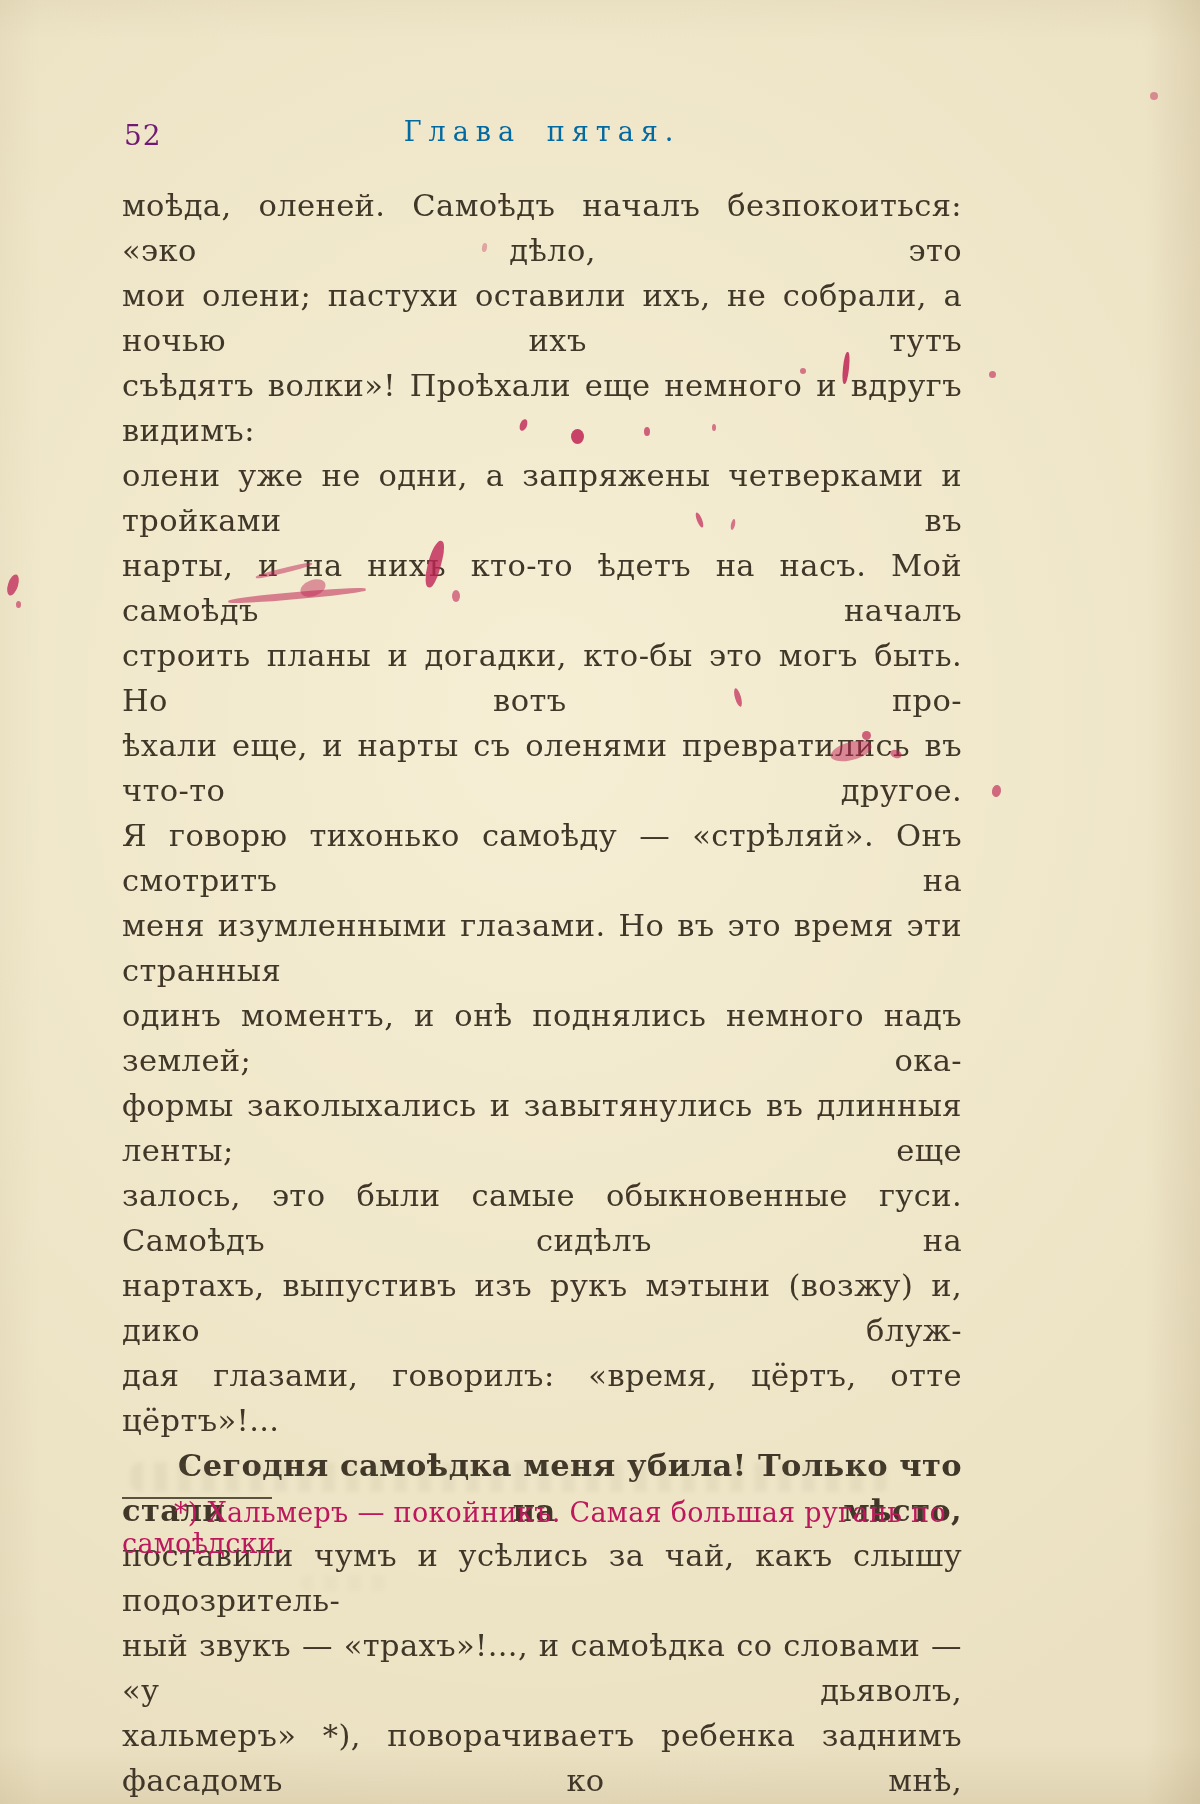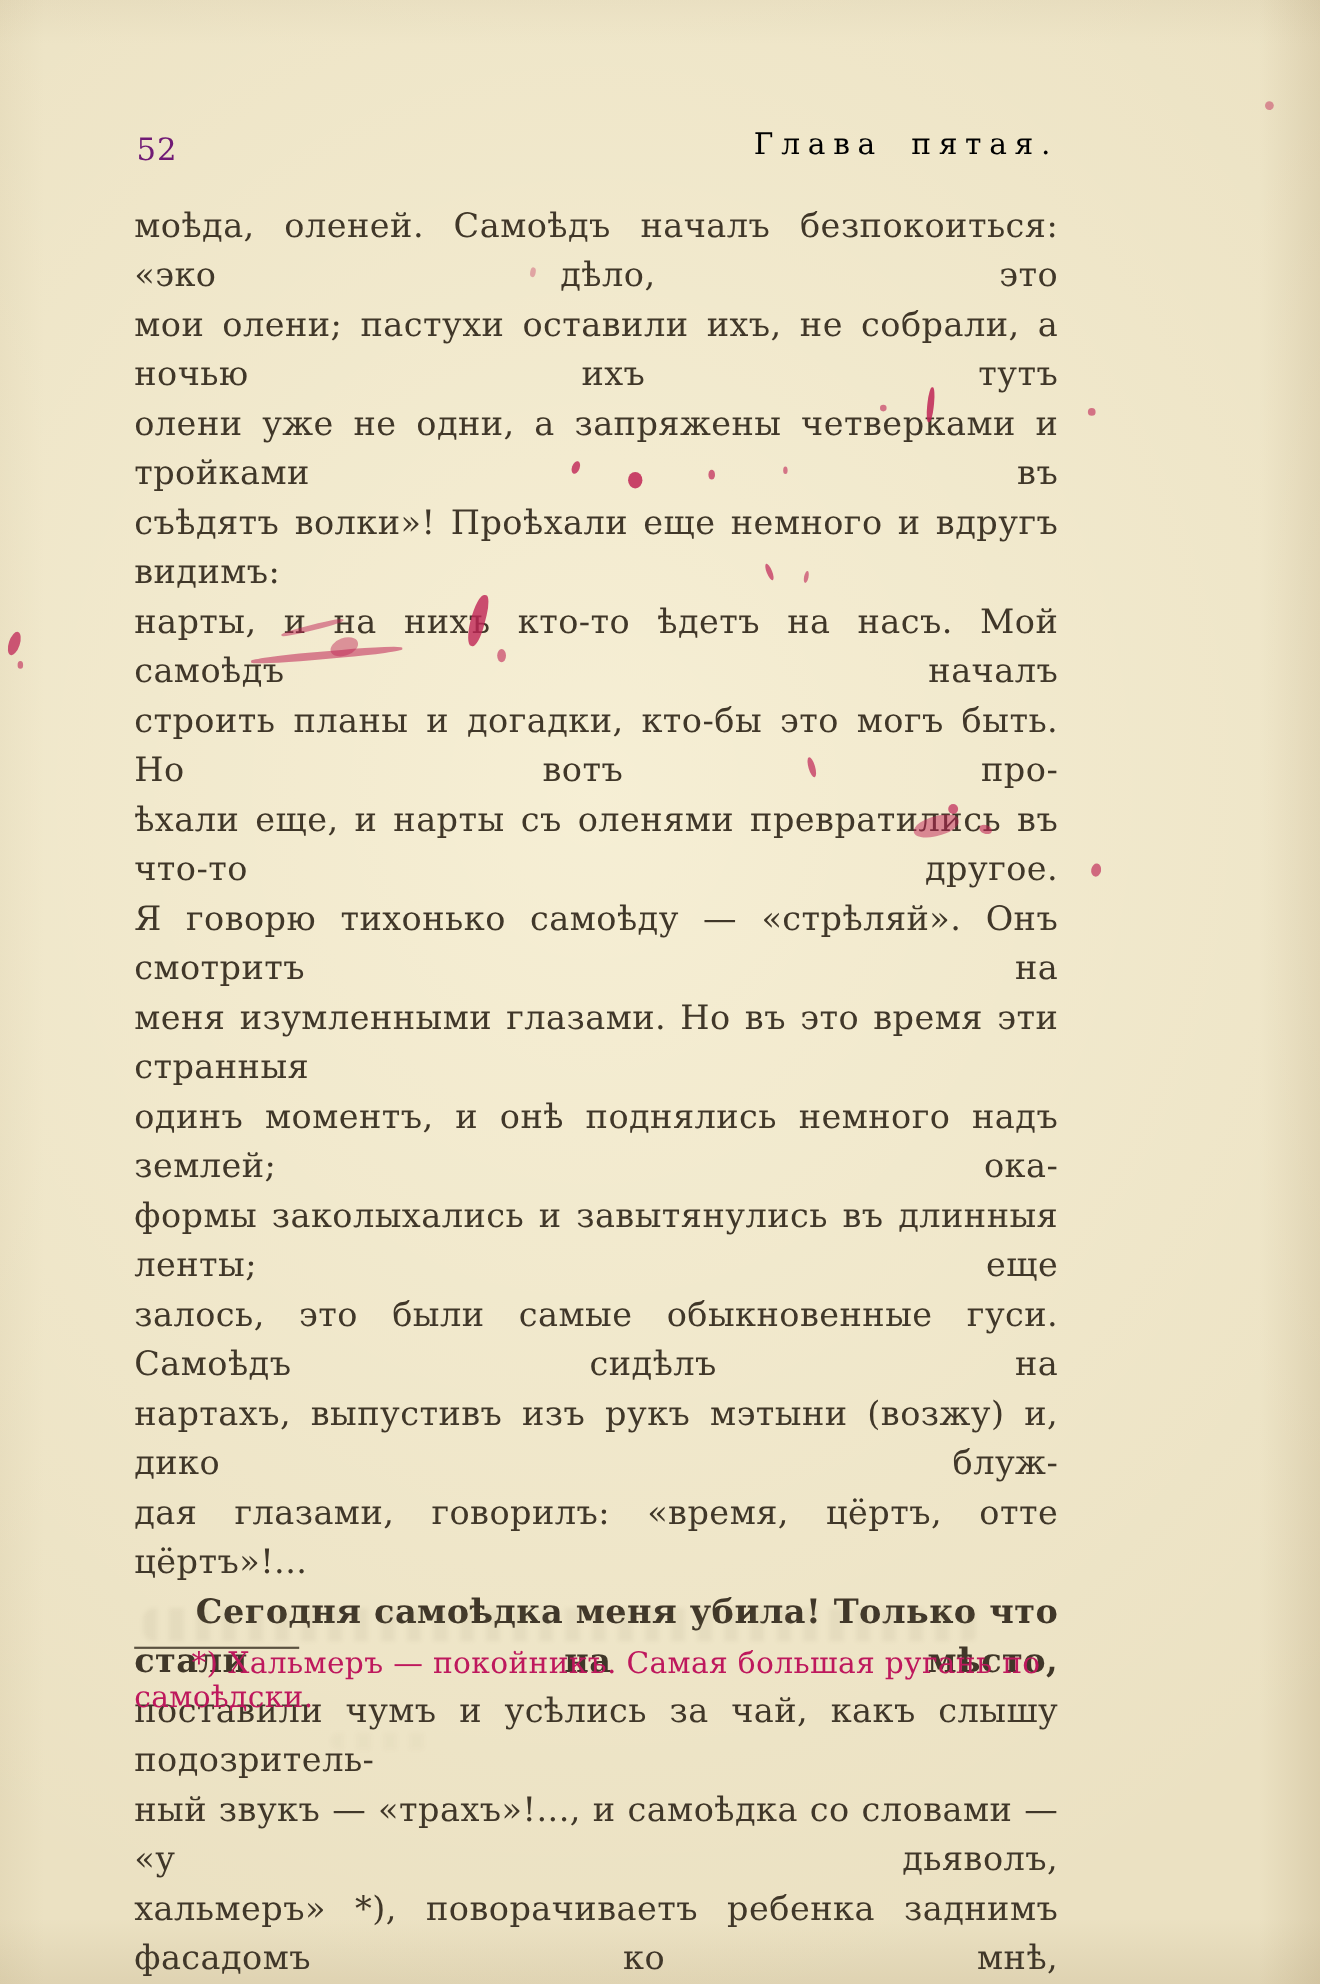--- a/index.html
+++ b/index.html
@@ -41,25 +41,25 @@
     top: 3px;
     font-size: 28px;
     letter-spacing: 1px;
     color: #701a75;
   }
   .chapter-title {
     position: absolute;
     left: 0;
     right: 0;
     top: 0;
-    text-align: right;
+    text-align: center;
     font-size: 27px;
     letter-spacing: 7px;
     word-spacing: 10px;
-    color: #000000;
+    color: #0369a1;
   }
 
   
   .body-text {
     position: absolute;
     top: 183px;
     left: 122px;
     width: 840px;
     font-size: 30.5px;
     line-height: 45px;
@@ -157,22 +157,22 @@
 
   <div class="header">
     <span class="page-number">52</span>
     <span class="chapter-title">Глава пятая.</span>
   </div>
 
   <div class="body-text">
       <div class="paragraph">
         <div class="line">моѣда, оленей. Самоѣдъ началъ безпокоиться: «эко дѣло, это</div>
         <div class="line">мои олени; пастухи оставили ихъ, не собрали, а ночью ихъ тутъ</div>
+        <div class="line">съѣдятъ волки»! Проѣхали еще немного и вдругъ видимъ:</div>
         <div class="line">олени уже не одни, а запряжены четверками и тройками въ</div>
-        <div class="line">съѣдятъ волки»! Проѣхали еще немного и вдругъ видимъ:</div>
         <div class="line">нарты, и на нихъ кто-то ѣдетъ на насъ. Мой самоѣдъ началъ</div>
         <div class="line">строить планы и догадки, кто-бы это могъ быть. Но вотъ про-</div>
         <div class="line">ѣхали еще, и нарты съ оленями превратились въ что-то другое.</div>
         <div class="line">Я говорю тихонько самоѣду — «стрѣляй». Онъ смотритъ на</div>
         <div class="line">меня изумленными глазами. Но въ это время эти странныя</div>
         <div class="line">одинъ моментъ, и онѣ поднялись немного надъ землей; ока-</div>
         <div class="line">формы заколыхались и завытянулись въ длинныя ленты; еще</div>
         <div class="line">залось, это были самые обыкновенные гуси. Самоѣдъ сидѣлъ на</div>
         <div class="line">нартахъ, выпустивъ изъ рукъ мэтыни (возжу) и, дико блуж-</div>
         <div class="line endline">дая глазами, говорилъ: «время, цёртъ, отте цёртъ»!...</div>

